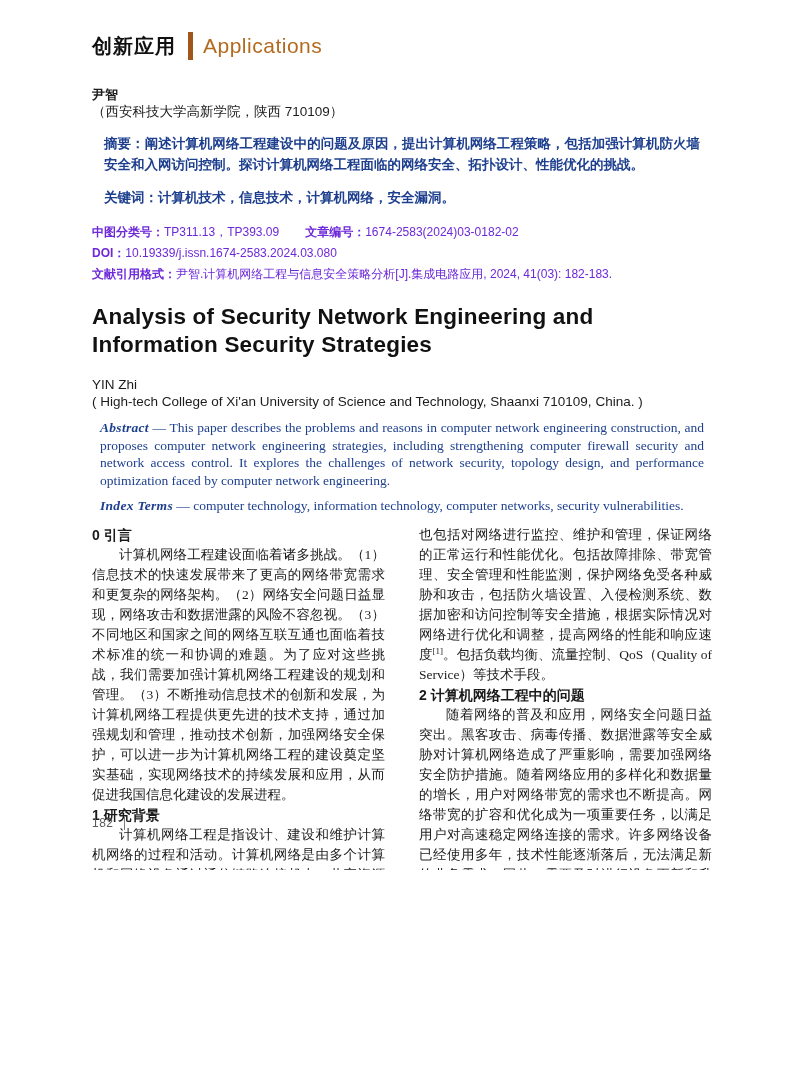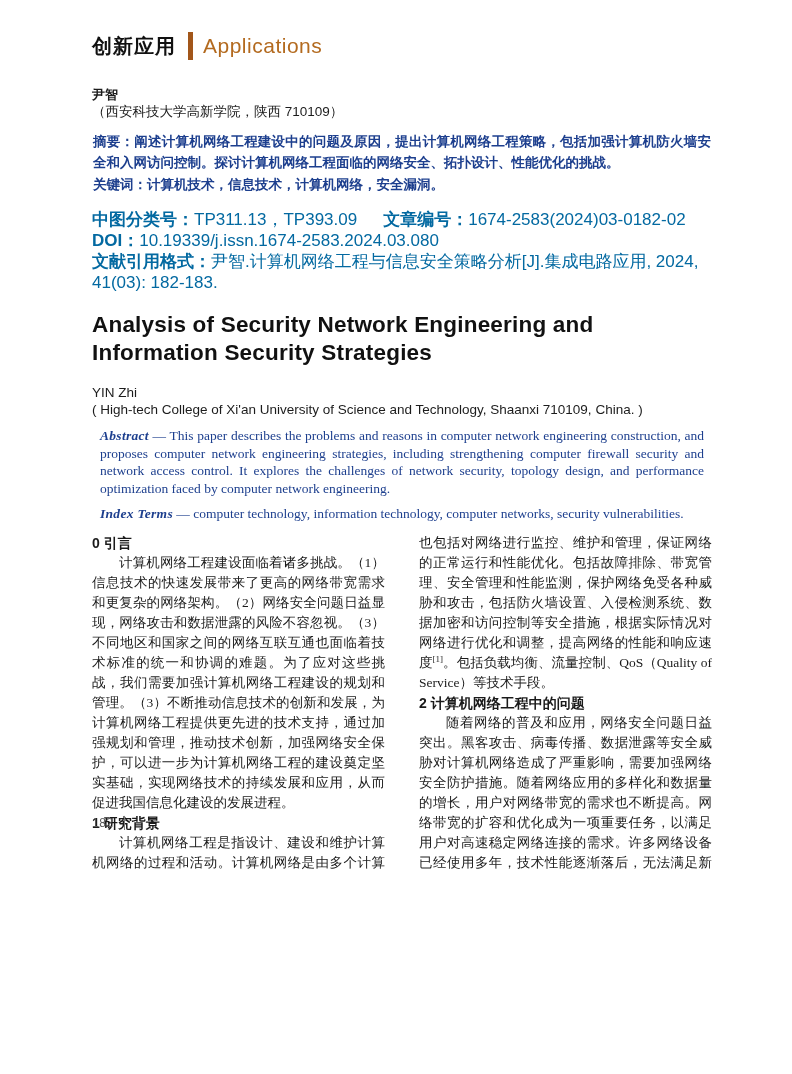--- a/index.html
+++ b/index.html
@@ -68,26 +68,26 @@
 
   
   .cn-abstract {
     color: #1d3f8e;
     font-weight: bold;
     font-size: 13.5px;
     line-height: 21px;
     text-align: justify;
     margin-bottom: 14px;
   }
-  .cn-abstract p { margin: 1px; }
+  .cn-abstract p { margin: 12px; }
 
   
   .meta {
-    color: #0369a1;
-    font-size: 17px;
+    color: #6d28d9;
+    font-size: 12px;
     line-height: 21px;
     margin-bottom: 18px;
   }
   .meta p { margin: 0; }
   .meta .lbl { font-weight: bold; }
   .meta .gap { display: inline-block; width: 26px; }
 
   
   .title-en {
     font-size: 22.5px;

